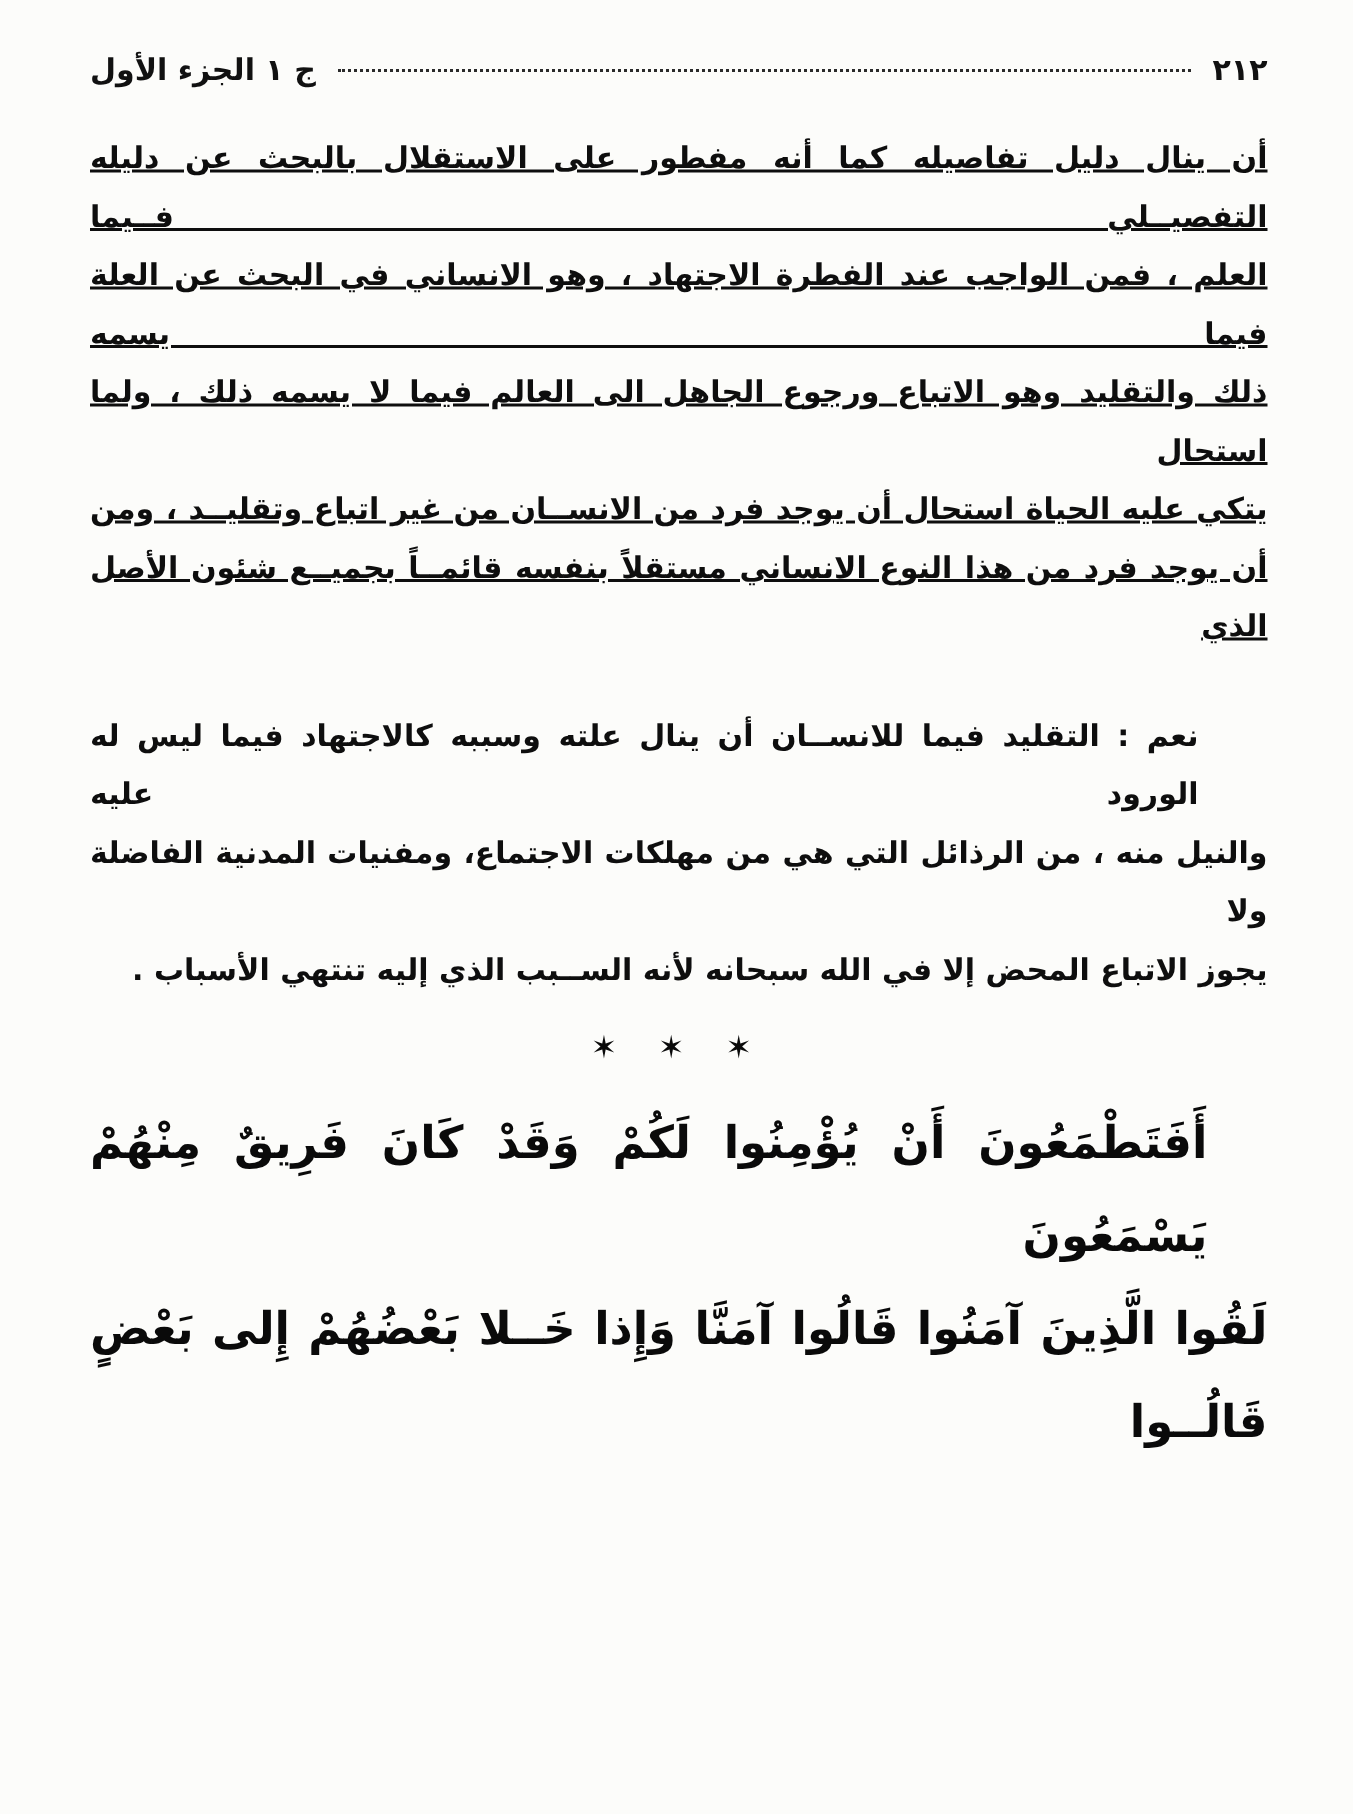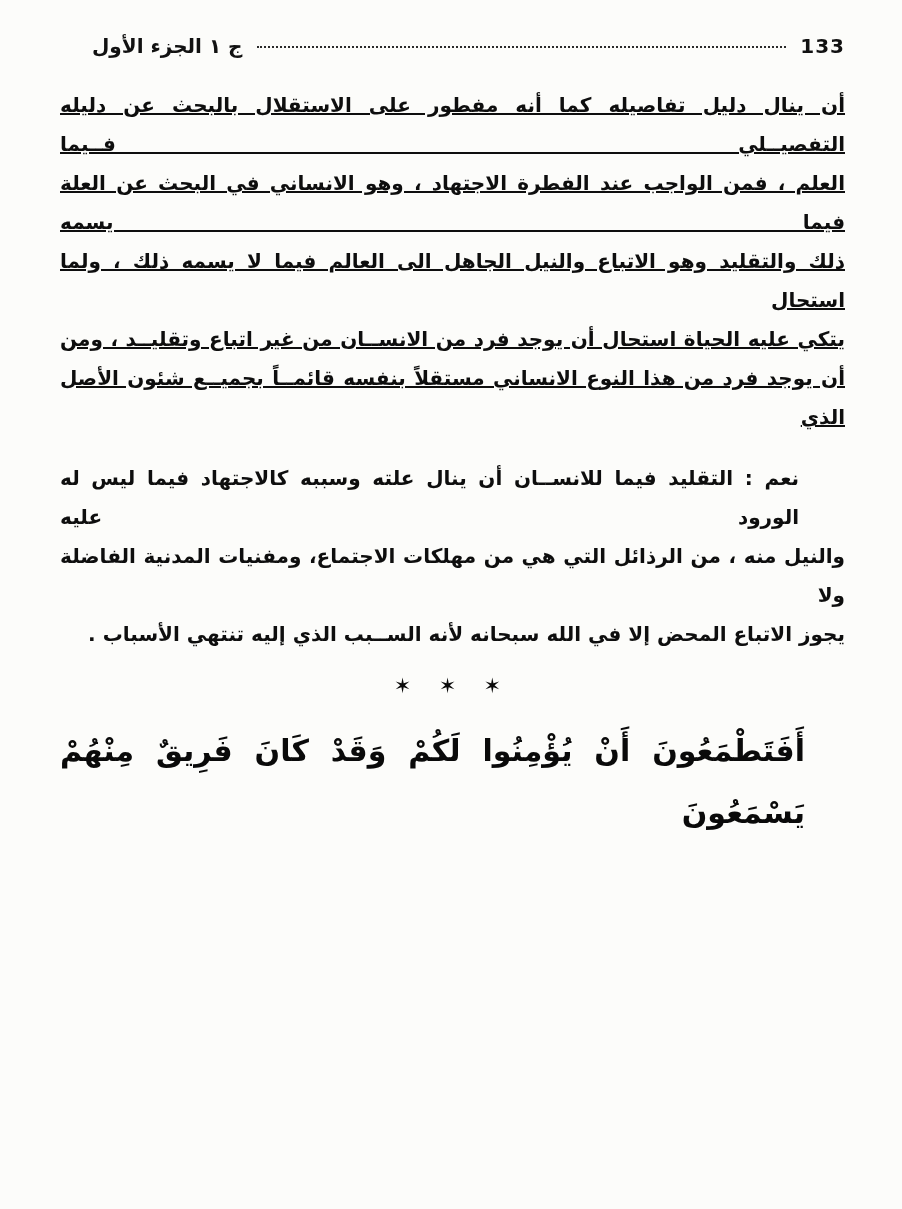--- a/index.html
+++ b/index.html
@@ -21,25 +21,25 @@
     font-size:20px;font-weight:700;
     height:28px;
   }
   .hdr .pgnum{white-space:nowrap;letter-spacing:1px;}
   .hdr .leader{
     flex:1;height:0;
     border-top:2px dotted #2a2a2a;
     margin:0 14px;
     transform:translateY(1px);
   }
-  .hdr .vol{white-space:nowrap;margin-left:32px;}
+  .hdr .vol{white-space:nowrap;}
   
   .par{font-size:20px;font-weight:600;line-height:39px;color:#0e0e0e;}
   .par1{margin-top:26px;text-decoration:underline;}
-  .par2{margin-top:22px;}
+  .par2{margin-top:34px;}
   .bline{
     text-align:justify;
     text-align-last:justify;
     text-justify:inter-word;
     white-space:normal;
   }
   .bline.lastline{text-align-last:start;}
   .bline.indent{padding-right:46px;}
   
   .stars{
@@ -59,39 +59,40 @@
     text-justify:inter-word;
   }
   .qline.indent{padding-right:40px;}
 </style>
 </head>
 <body>
 
 <div class="page">
 
   <div class="hdr">
-    <span class="pgnum">133</span>
+    <span class="pgnum">٢١٢</span>
     <span class="leader"></span>
     <span class="vol">ج ١ الجزء الأول</span>
   </div>
 
   <div class="par par1">
     <div class="bline">أن ينال دليل تفاصيله كما أنه مفطور على الاستقلال بالبحث عن دليله التفصيــلي فــيما</div>
     <div class="bline">العلم ، فمن الواجب عند الفطرة الاجتهاد ، وهو الانساني في البحث عن العلة فيما يسمه</div>
-    <div class="bline">ذلك والتقليد وهو الاتباع والنيل الجاهل الى العالم فيما لا يسمه ذلك ، ولما استحال</div>
+    <div class="bline">ذلك والتقليد وهو الاتباع ورجوع الجاهل الى العالم فيما لا يسمه ذلك ، ولما استحال</div>
     <div class="bline">يتكي عليه الحياة استحال أن يوجد فرد من الانســان من غير اتباع وتقليــد ، ومن</div>
     <div class="bline">أن يوجد فرد من هذا النوع الانساني مستقلاً بنفسه قائمــاً بجميــع شئون الأصل الذي</div>
   </div>
 
   <div class="par par2">
     <div class="bline indent">نعم : التقليد فيما للانســان أن ينال علته وسببه كالاجتهاد فيما ليس له الورود عليه</div>
     <div class="bline">والنيل منه ، من الرذائل التي هي من مهلكات الاجتماع، ومفنيات المدنية الفاضلة ولا</div>
     <div class="bline lastline">يجوز الاتباع المحض إلا في الله سبحانه لأنه الســبب الذي إليه تنتهي الأسباب .</div>
   </div>
 
   <div class="stars">✶ ✶ ✶</div>
 
   <div class="quran">
     <div class="qline indent">أَفَتَطْمَعُونَ أَنْ يُؤْمِنُوا لَكُمْ وَقَدْ كَانَ فَرِيقٌ مِنْهُمْ يَسْمَعُونَ</div>
+    <div class="qline">لَقُوا الَّذِينَ آمَنُوا قَالُوا آمَنَّا وَإِذا خَــلا بَعْضُهُمْ إِلى بَعْضٍ قَالُــوا</div>
 
   </div>
 
 </div>
 
 </body></html>

